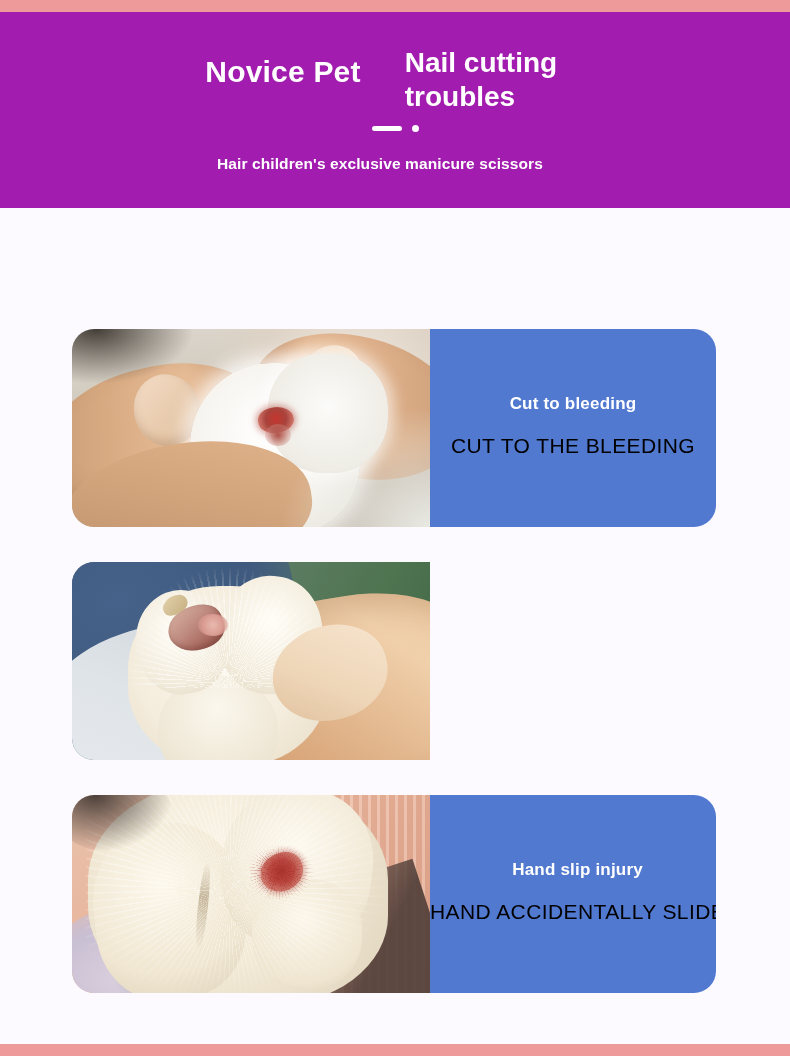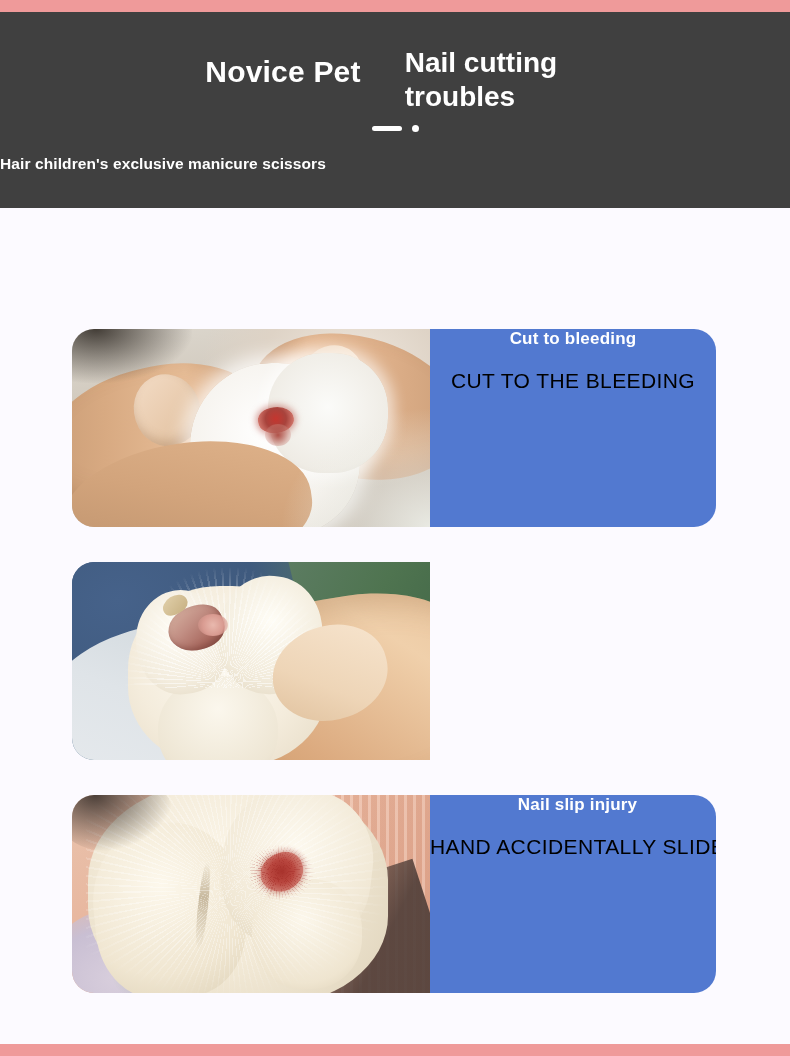--- a/index.html
+++ b/index.html
@@ -25,21 +25,21 @@
   .accent-bar.top    { top: 0;    height: 12px; }
   .accent-bar.bottom { top: 1044px; height: 12px; }
 
   
   .header {
     position: absolute;
     top: 12px;
     left: 0;
     width: 790px;
     height: 196px;
-    background: #404040;
+    background: #a21caf;
     overflow: hidden;
   }
 
   .header-titles {
     position: absolute;
     top: 34px;
     left: 0;
     width: 790px;
     display: flex;
     justify-content: center;
@@ -83,20 +83,21 @@
     border-radius: 50%;
     background: #ffffff;
     margin-left: 10px;
   }
 
   .subtitle {
     position: absolute;
     top: 143px;
     left: 0;
     width: 760px;
+    text-align: center;
     color: #ffffff;
     font-size: 15.5px;
     font-weight: bold;
     letter-spacing: 0.1px;
   }
 
   
   .card {
     position: absolute;
     left: 72px;
@@ -117,20 +118,21 @@
     overflow: hidden;
     flex: 0 0 358px;
   }
 
   .card-text {
     flex: 1 1 auto;
     background: #5279d0;
     display: flex;
     flex-direction: column;
     align-items: center;
+    justify-content: center;
     padding-bottom: 4px;
   }
   .card-heading {
     color: #ffffff;
     font-size: 17px;
     font-weight: bold;
     letter-spacing: 0.2px;
     margin-bottom: 20px;
     white-space: nowrap;
   }
@@ -449,18 +451,18 @@
     <div class="ph p3-toe1"></div>
     <div class="ph p3-toe2"></div>
     <div class="ph p3-toe3"></div>
     <div class="ph p3-crease"></div>
     <div class="ph p3-fur"></div>
     <div class="ph p3-split"></div>
     <div class="ph p3-split-streaks"></div>
     <div class="ph p3-dark-tl"></div>
   </div>
   <div class="card-text">
-    <div class="card-heading">Nail slip injury</div>
+    <div class="card-heading">Hand slip injury</div>
     <div class="card-sub">HAND ACCIDENTALLY SLIDE</div>
   </div>
 </div>
 
 <div class="accent-bar bottom"></div>
 
 </body></html>

